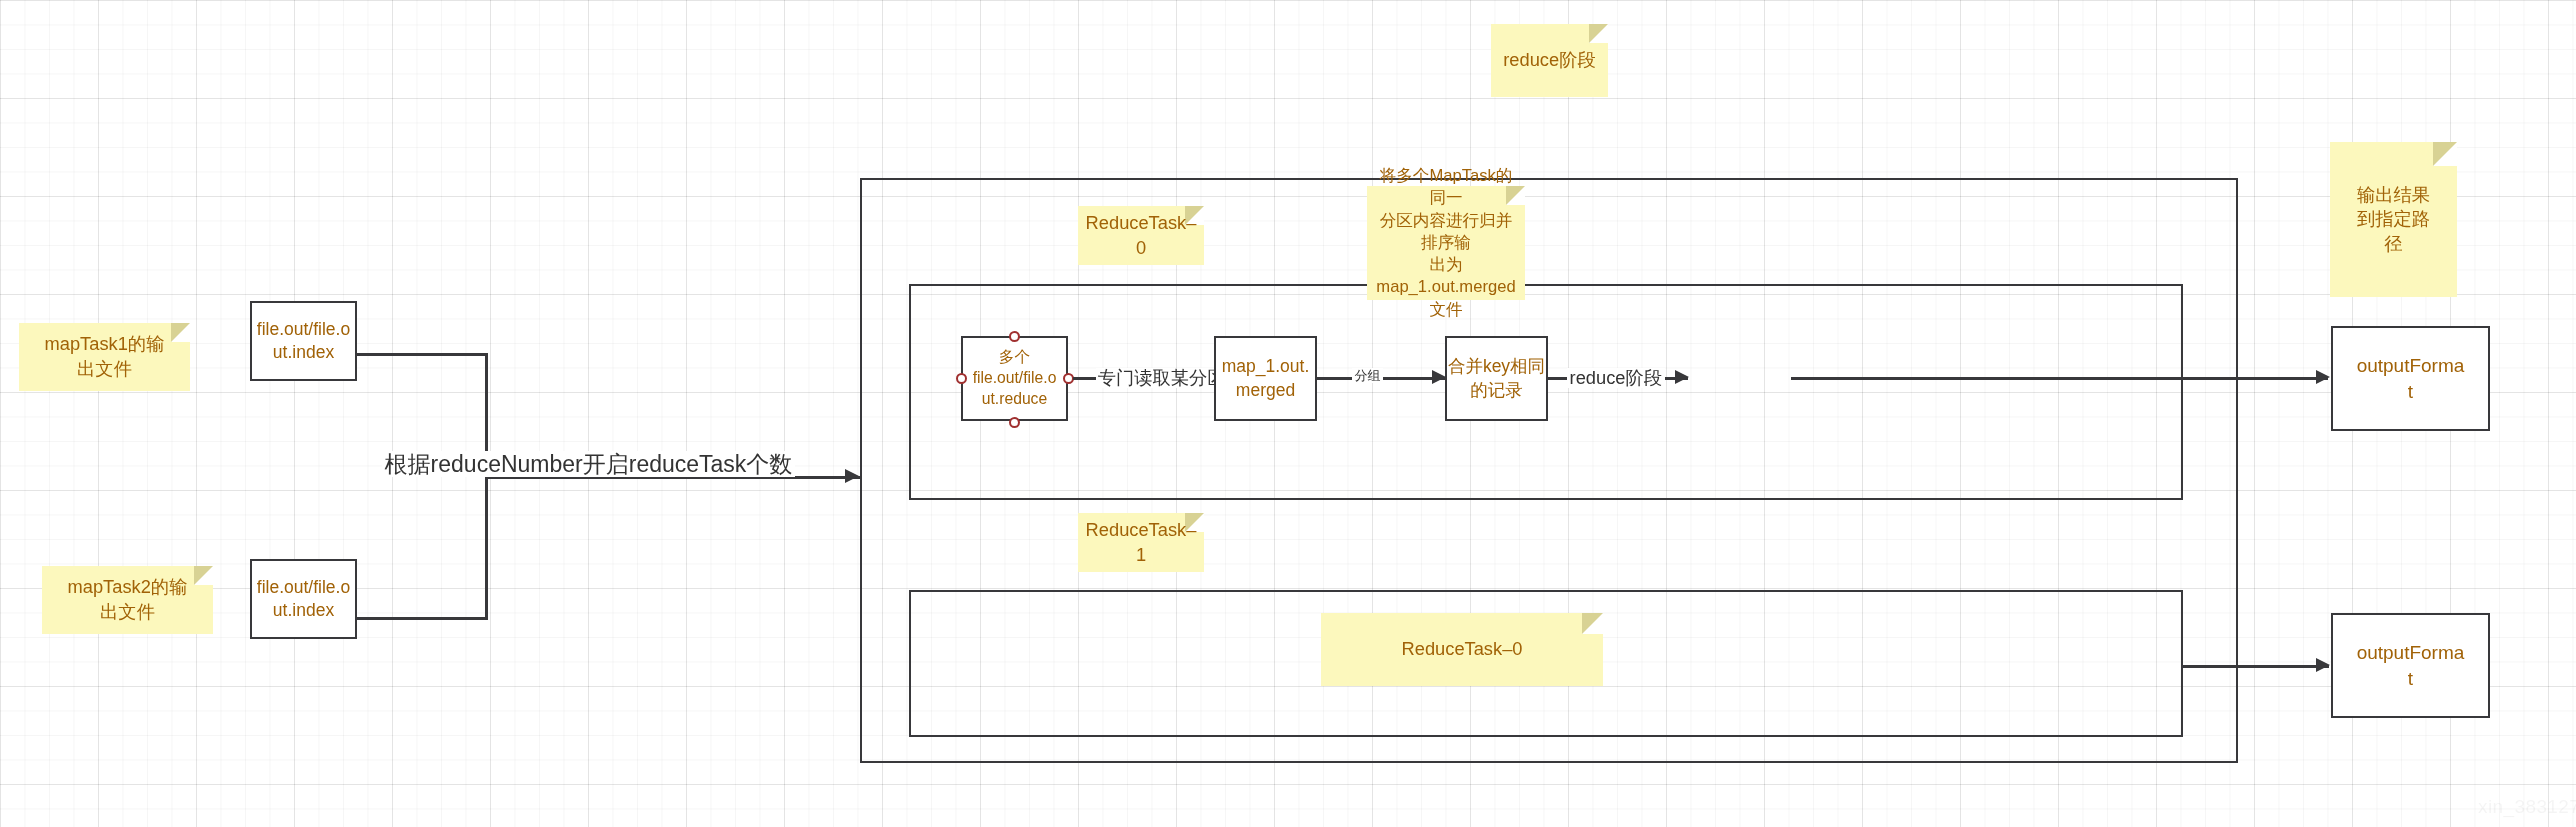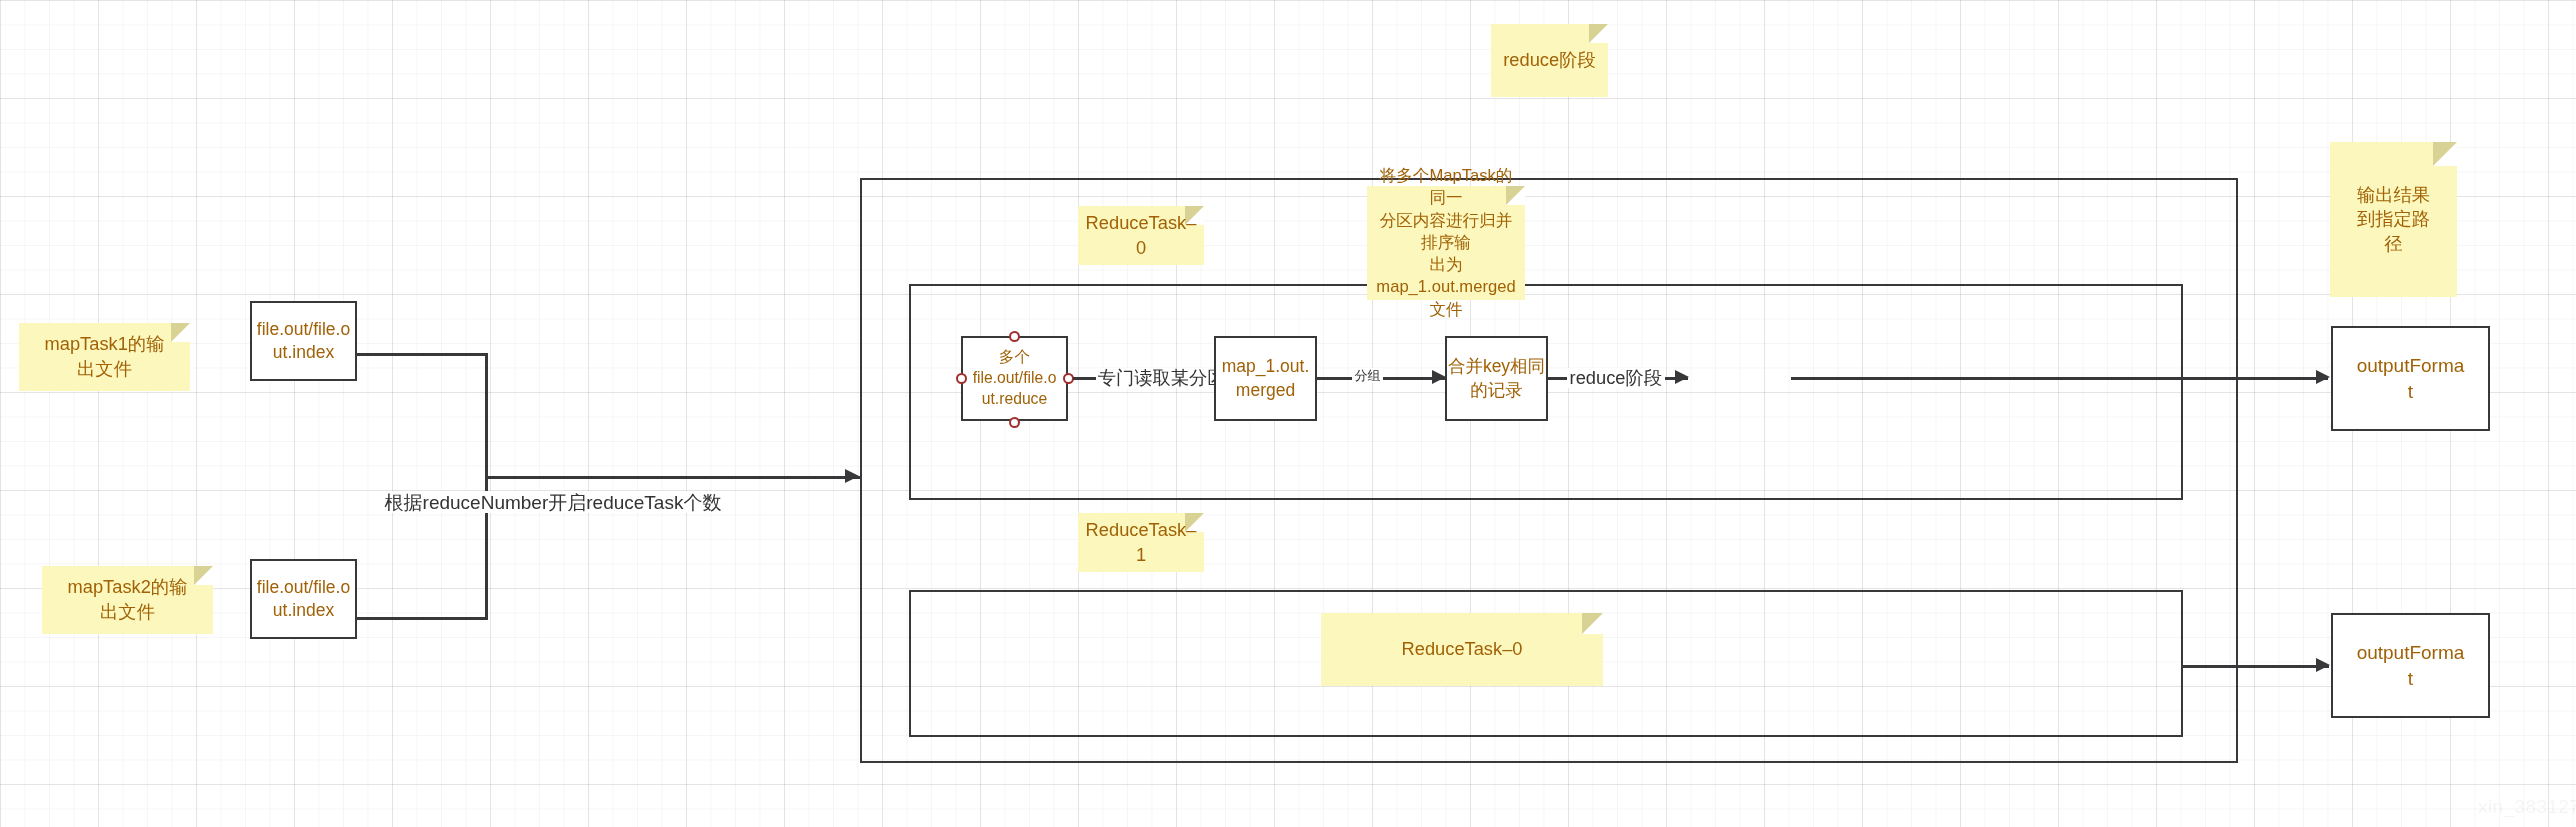--- a/index.html
+++ b/index.html
@@ -132,21 +132,21 @@
 ut.index</span>
   </div>
 
   <div class="hline" style="left:355px; top:353px; width:133px;"></div>
   <div class="vline" style="left:485px; top:353px; height:267px;"></div>
   <div class="hline" style="left:355px; top:617px; width:133px;"></div>
 
   <div class="hline" style="left:485px; top:476px; width:375px;"></div>
   <div class="arrowhead" style="left:845px; top:469px;"></div>
 
-  <div class="edge-label" style="left:382px; top:491px; font-size:19px; background:#ffffff; padding:1.7px 2.6px;">
+  <div class="edge-label" style="left:382px; top:451px; font-size:23px; background:#ffffff; padding:1.7px 2.6px;">
     <span>根据reduceNumber开启reduceTask个数</span>
   </div>
 
   <div class="container-box" style="left:860px; top:178px; width:1378px; height:585px;"></div>
 
   <div class="note" style="left:1491px; top:23.6px; width:117px; height:73px; font-size:18.3px; --fold:19px;">
     <span class="note-txt">reduce阶段</span>
   </div>
 
   <div class="note" style="left:1078px; top:206px; width:126px; height:59px; font-size:18.3px; --fold:19px;">

